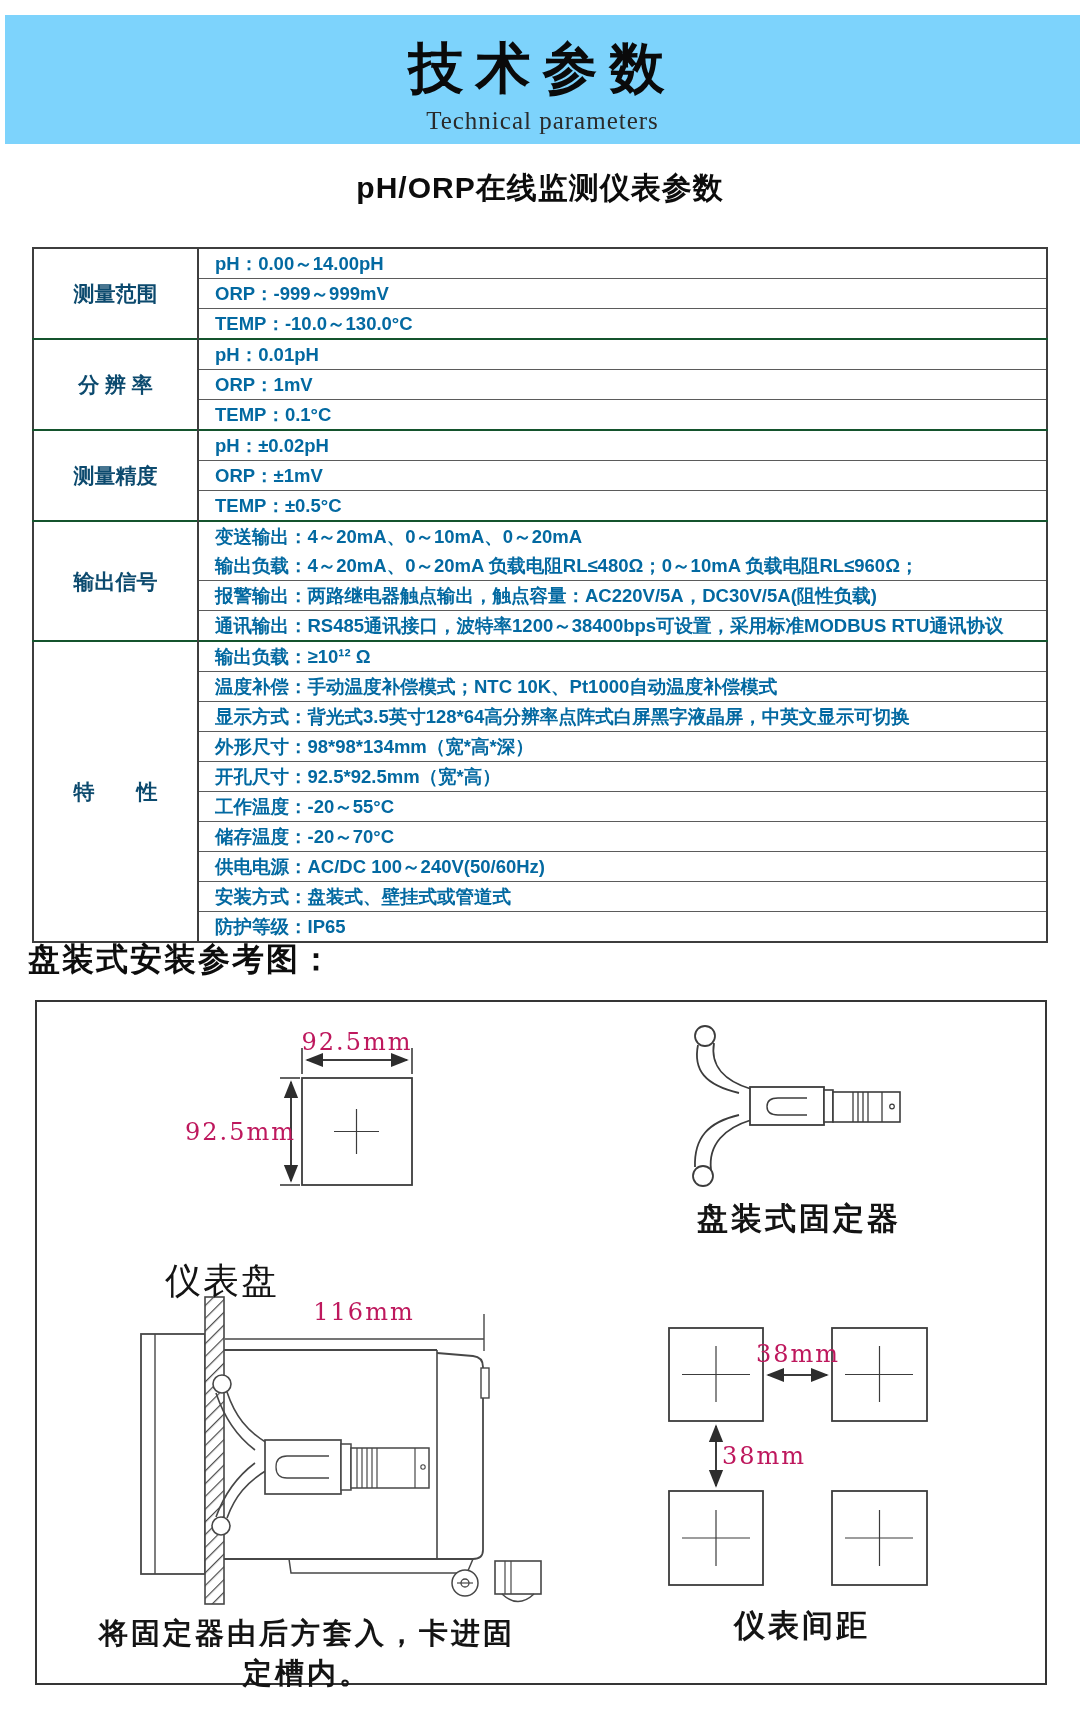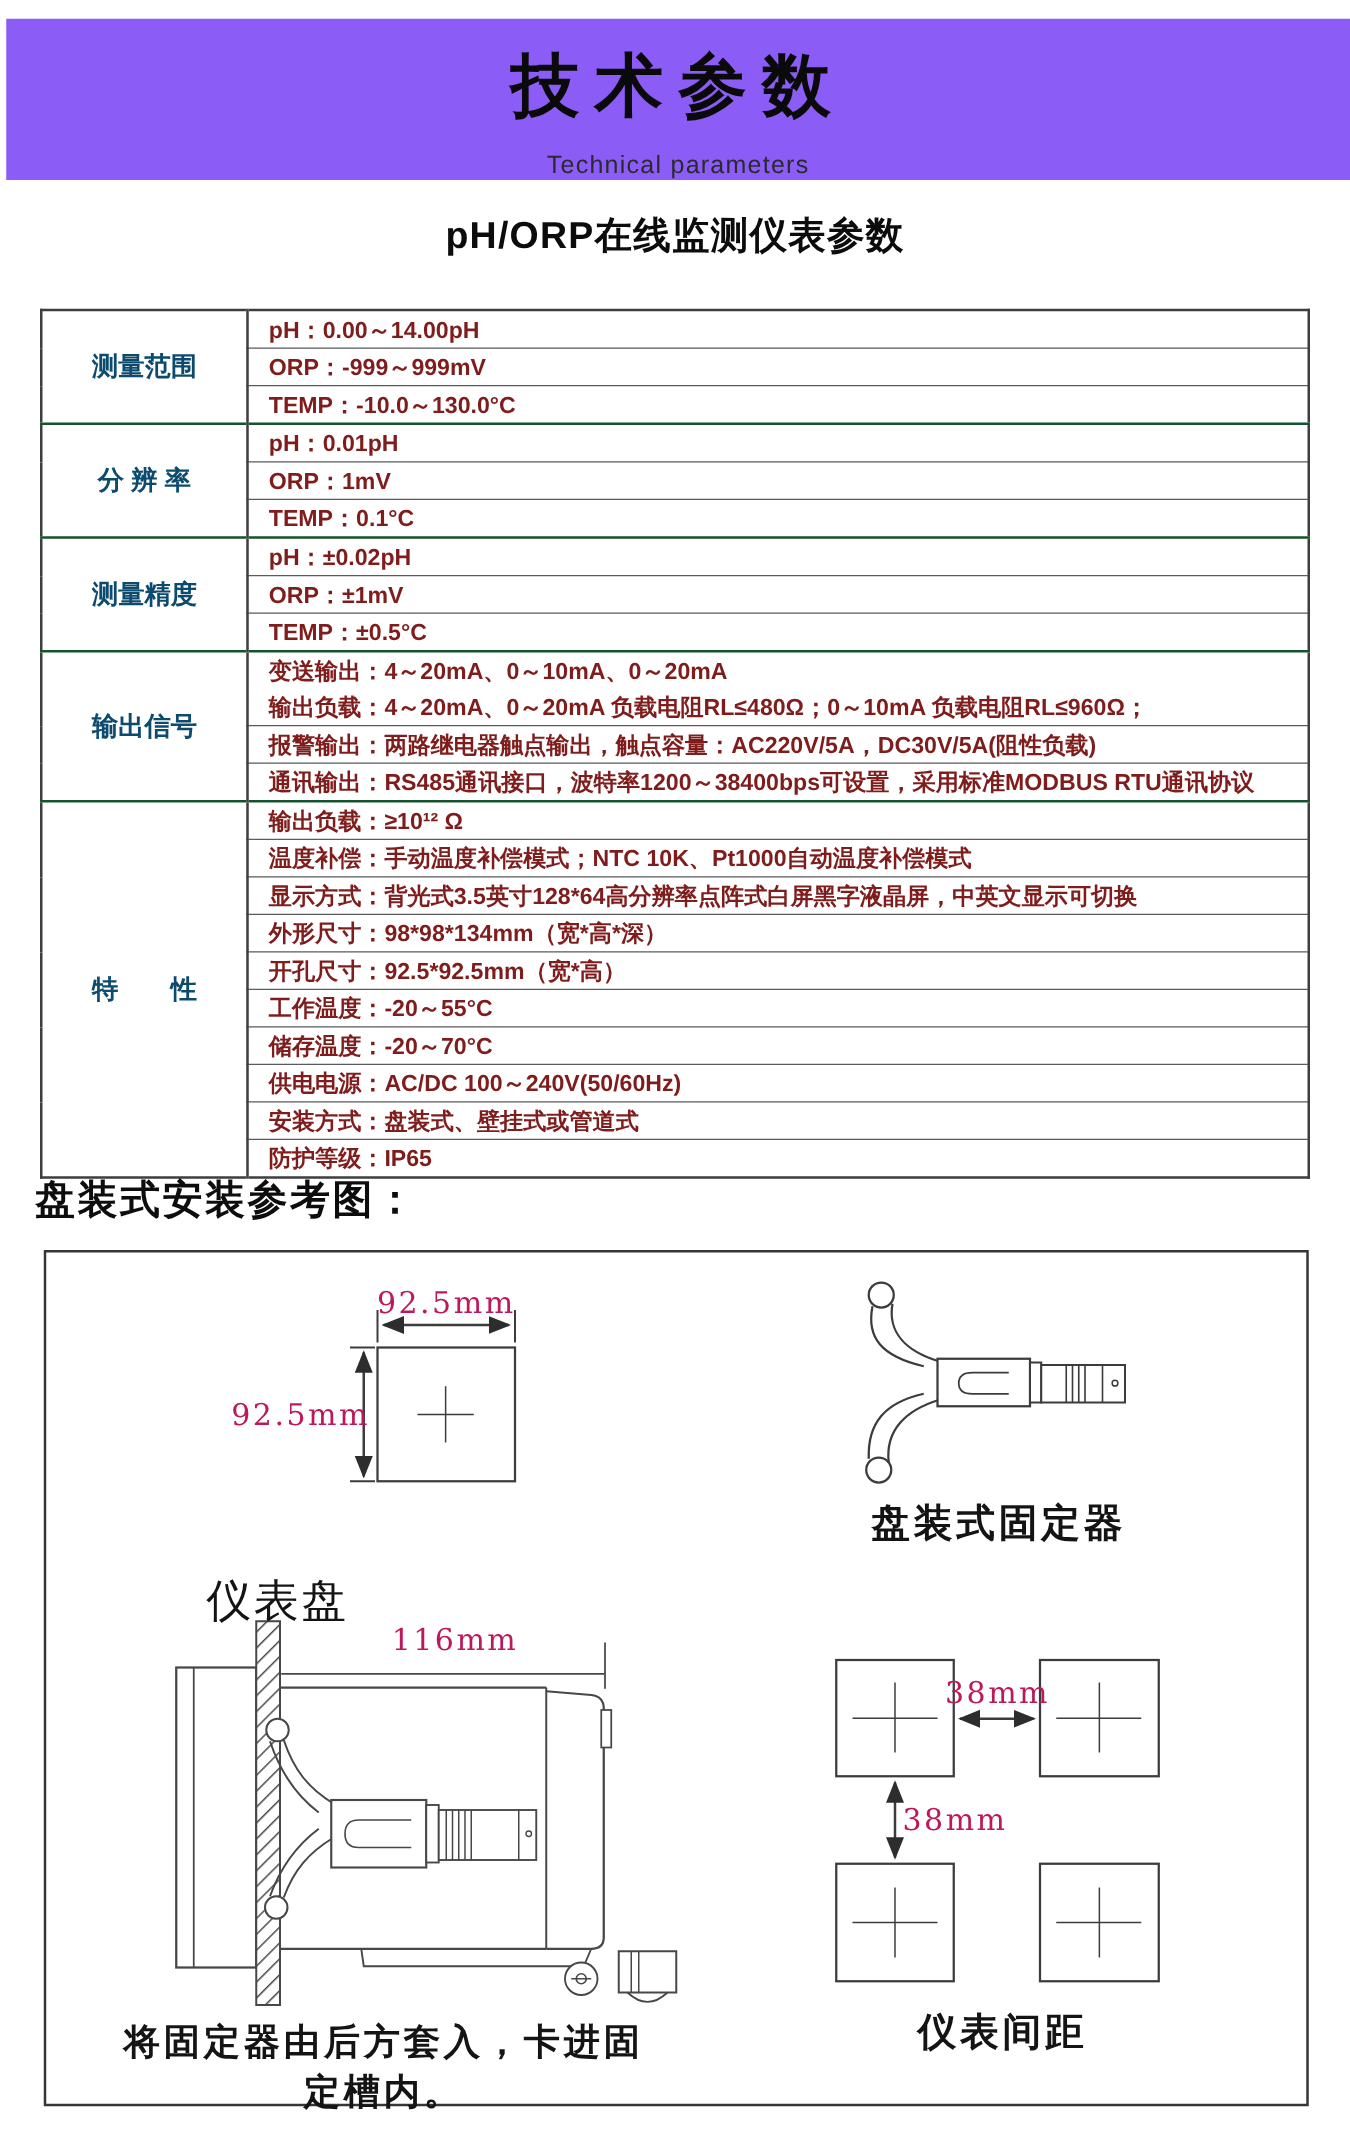--- a/index.html
+++ b/index.html
@@ -2,35 +2,35 @@
 <html><head>
 <meta charset="utf-8">
 <style>
   html,body{margin:0;padding:0;background:#ffffff;}
   body{
     width:1080px;height:1709px;position:relative;overflow:hidden;
     font-family:"Liberation Sans",sans-serif;color:#111;
   }
   
   .banner{position:absolute;left:5px;top:15px;width:1075px;height:129px;
-    background:#8b5cf6;text-align:center;}
+    background:#7dd3fc;text-align:center;}
   .banner-title{padding-top:17px;font-size:55px;font-weight:900;letter-spacing:12px;color:#0a0a0a;}
-  .banner-sub{margin-top:15px;font-size:20px;color:#2a2a2a;letter-spacing:1px;}
+  .banner-sub{margin-top:1px;font-size:25px;color:#2a2a2a;letter-spacing:1px;font-family:Liberation Serif, serif;}
   
   .table-title{position:absolute;top:168px;left:0;width:100%;text-align:center;
     font-size:30px;font-weight:bold;letter-spacing:1px;color:#0c0c0c;}
   
   table.spec{position:absolute;top:247px;left:32px;width:1016px;
     border-collapse:collapse;table-layout:fixed;border:2.5px solid #3e3e3e;}
   table.spec td{vertical-align:middle;}
   td.lbl{width:161px;border-top:2px solid #3e3e3e;border-right:2px solid #3e3e3e;
     text-align:center;vertical-align:top;padding-top:2px;
     font-size:21px;font-weight:bold;line-height:28px;color:#0c4a6e;}
   td.val{border-top:1.5px solid #5b5b5b;height:29px;line-height:29px;
-    padding:0 4px 0 16px;font-size:18.5px;font-weight:600;color:#7f1d1d;
+    padding:0 4px 0 16px;font-size:18.5px;font-weight:600;color:#0369a1;
     white-space:nowrap;overflow:hidden;}
   tr.sec-start td{border-top:2px solid #14532d;}
   tr:first-child td{border-top:none;}
   td.dbl{height:58px;}
   td.dbl div{height:29px;line-height:29px;}
   
   .diagram-heading{position:absolute;top:938px;left:28px;font-size:32px;
     font-weight:600;letter-spacing:2px;color:#0d0d0d;text-align:right;}
   
   .diagram-box{position:absolute;top:1000px;left:35px;width:1008px;height:681px;

